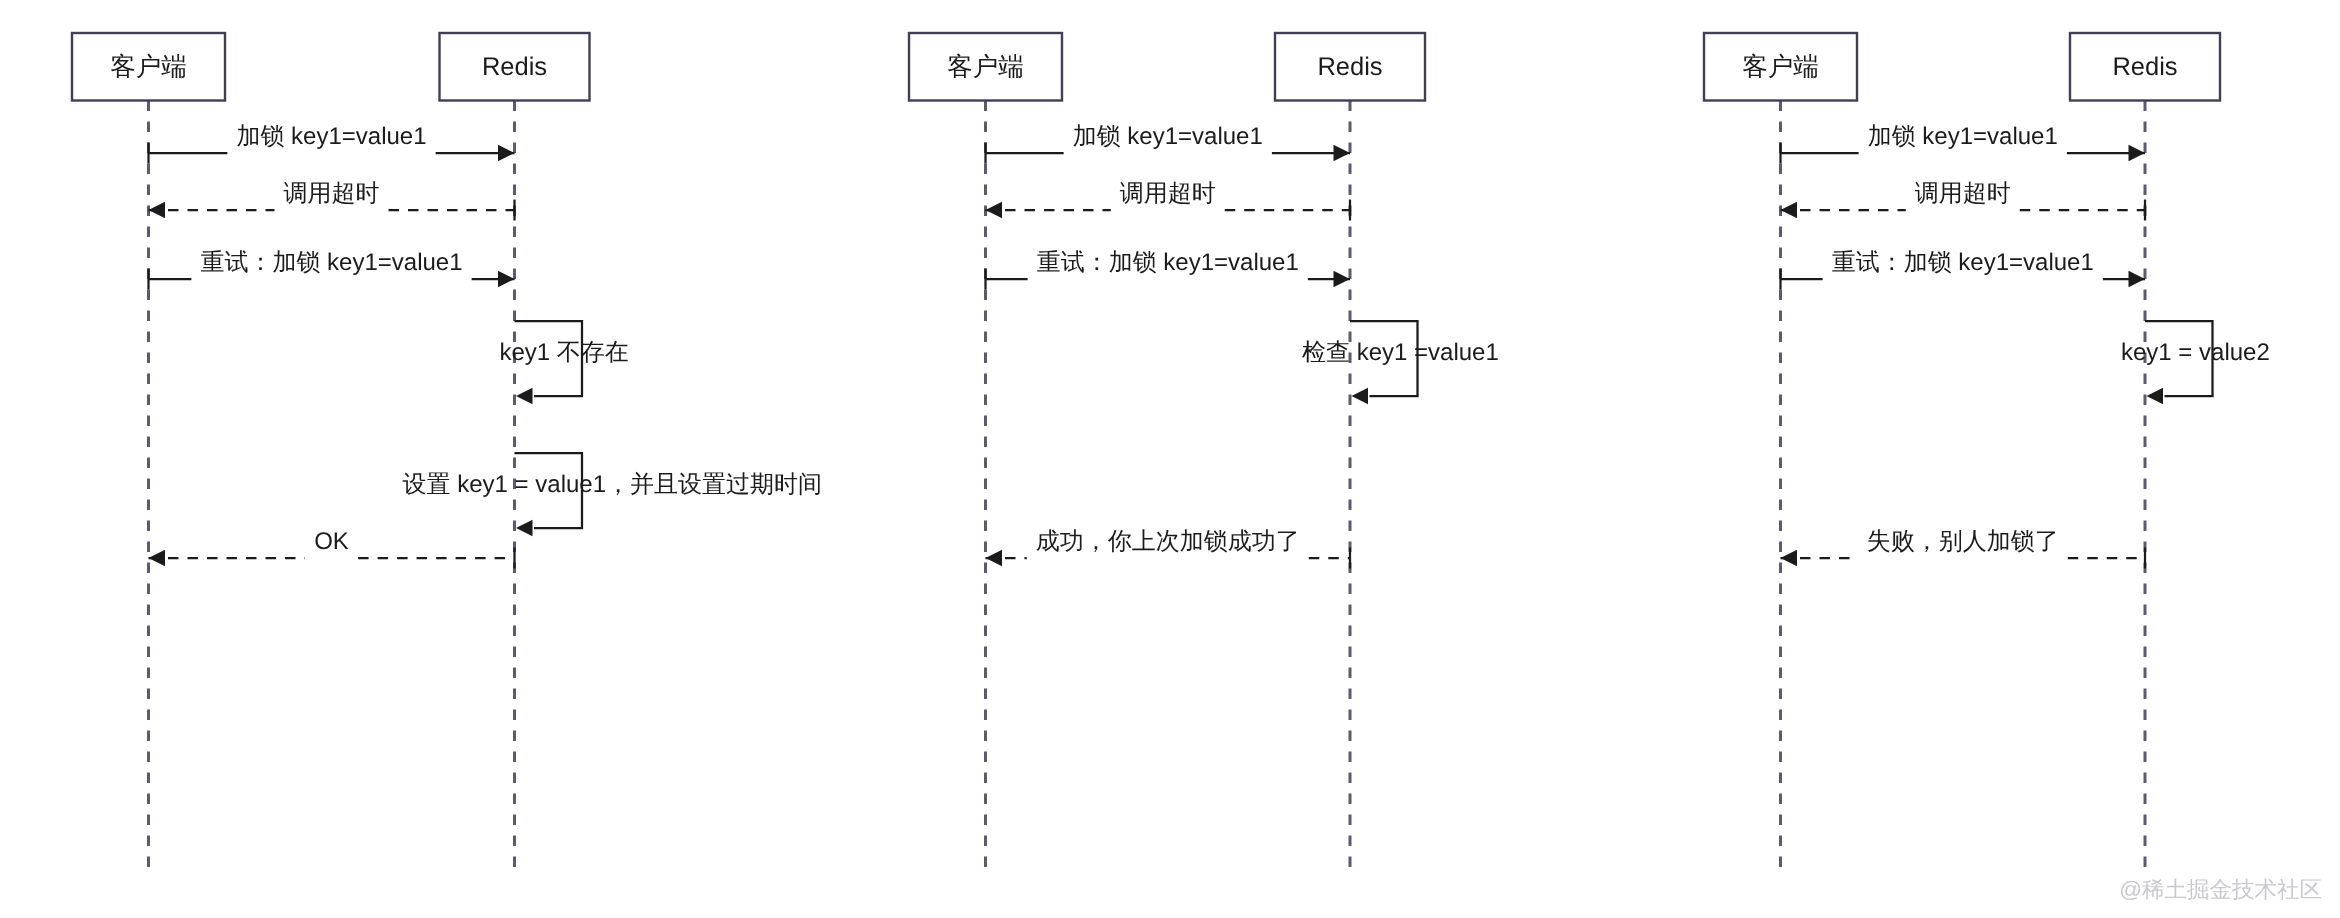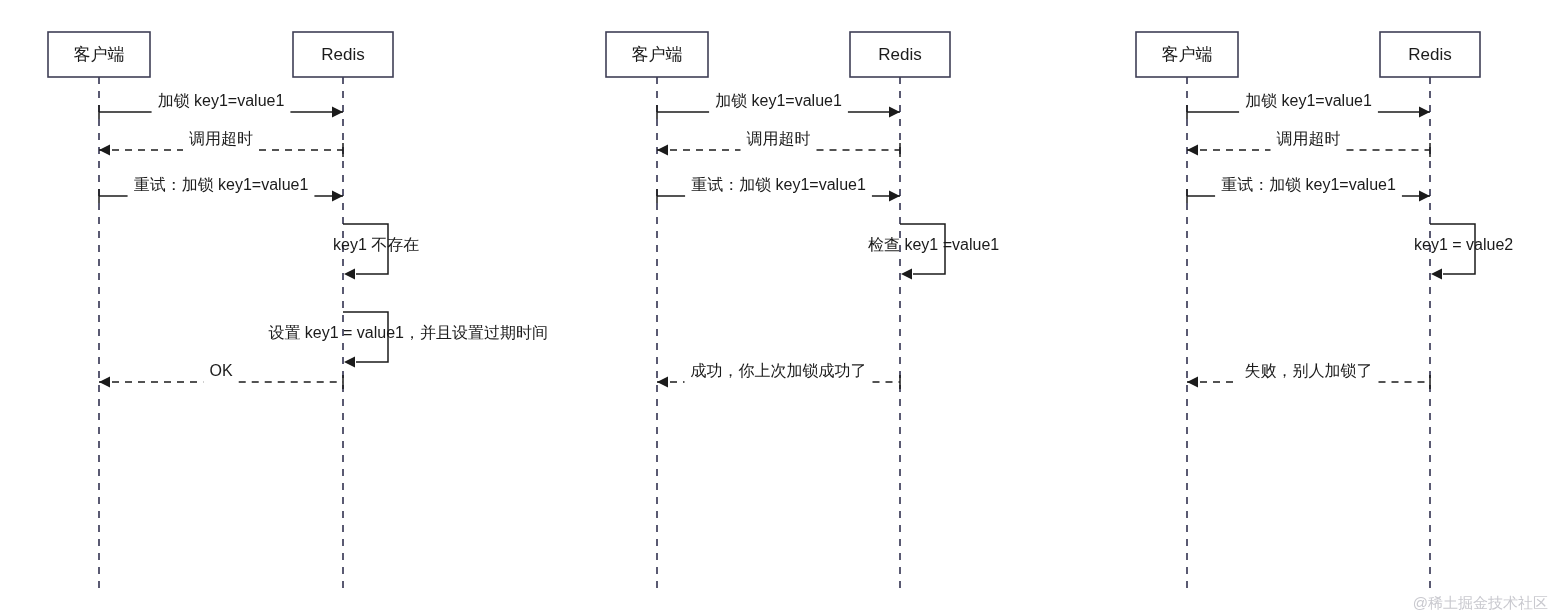--- a/index.html
+++ b/index.html
@@ -10,21 +10,21 @@
   body {
     width: 1560px;
     height: 612px;
     position: relative;
     overflow: hidden;
     font-family: "Liberation Sans", "DejaVu Sans", sans-serif;
   }
   #diagram-root {
     position: absolute;
     left: 0;
-    top: 12px;
+    top: 2px;
     width: 1560px;
     height: 428px;
   }
   svg.seq-canvas {
     display: block;
     width: 1560px;
     height: 612px;
     background: #ffffff;
   }
   .actor-box-rect {

